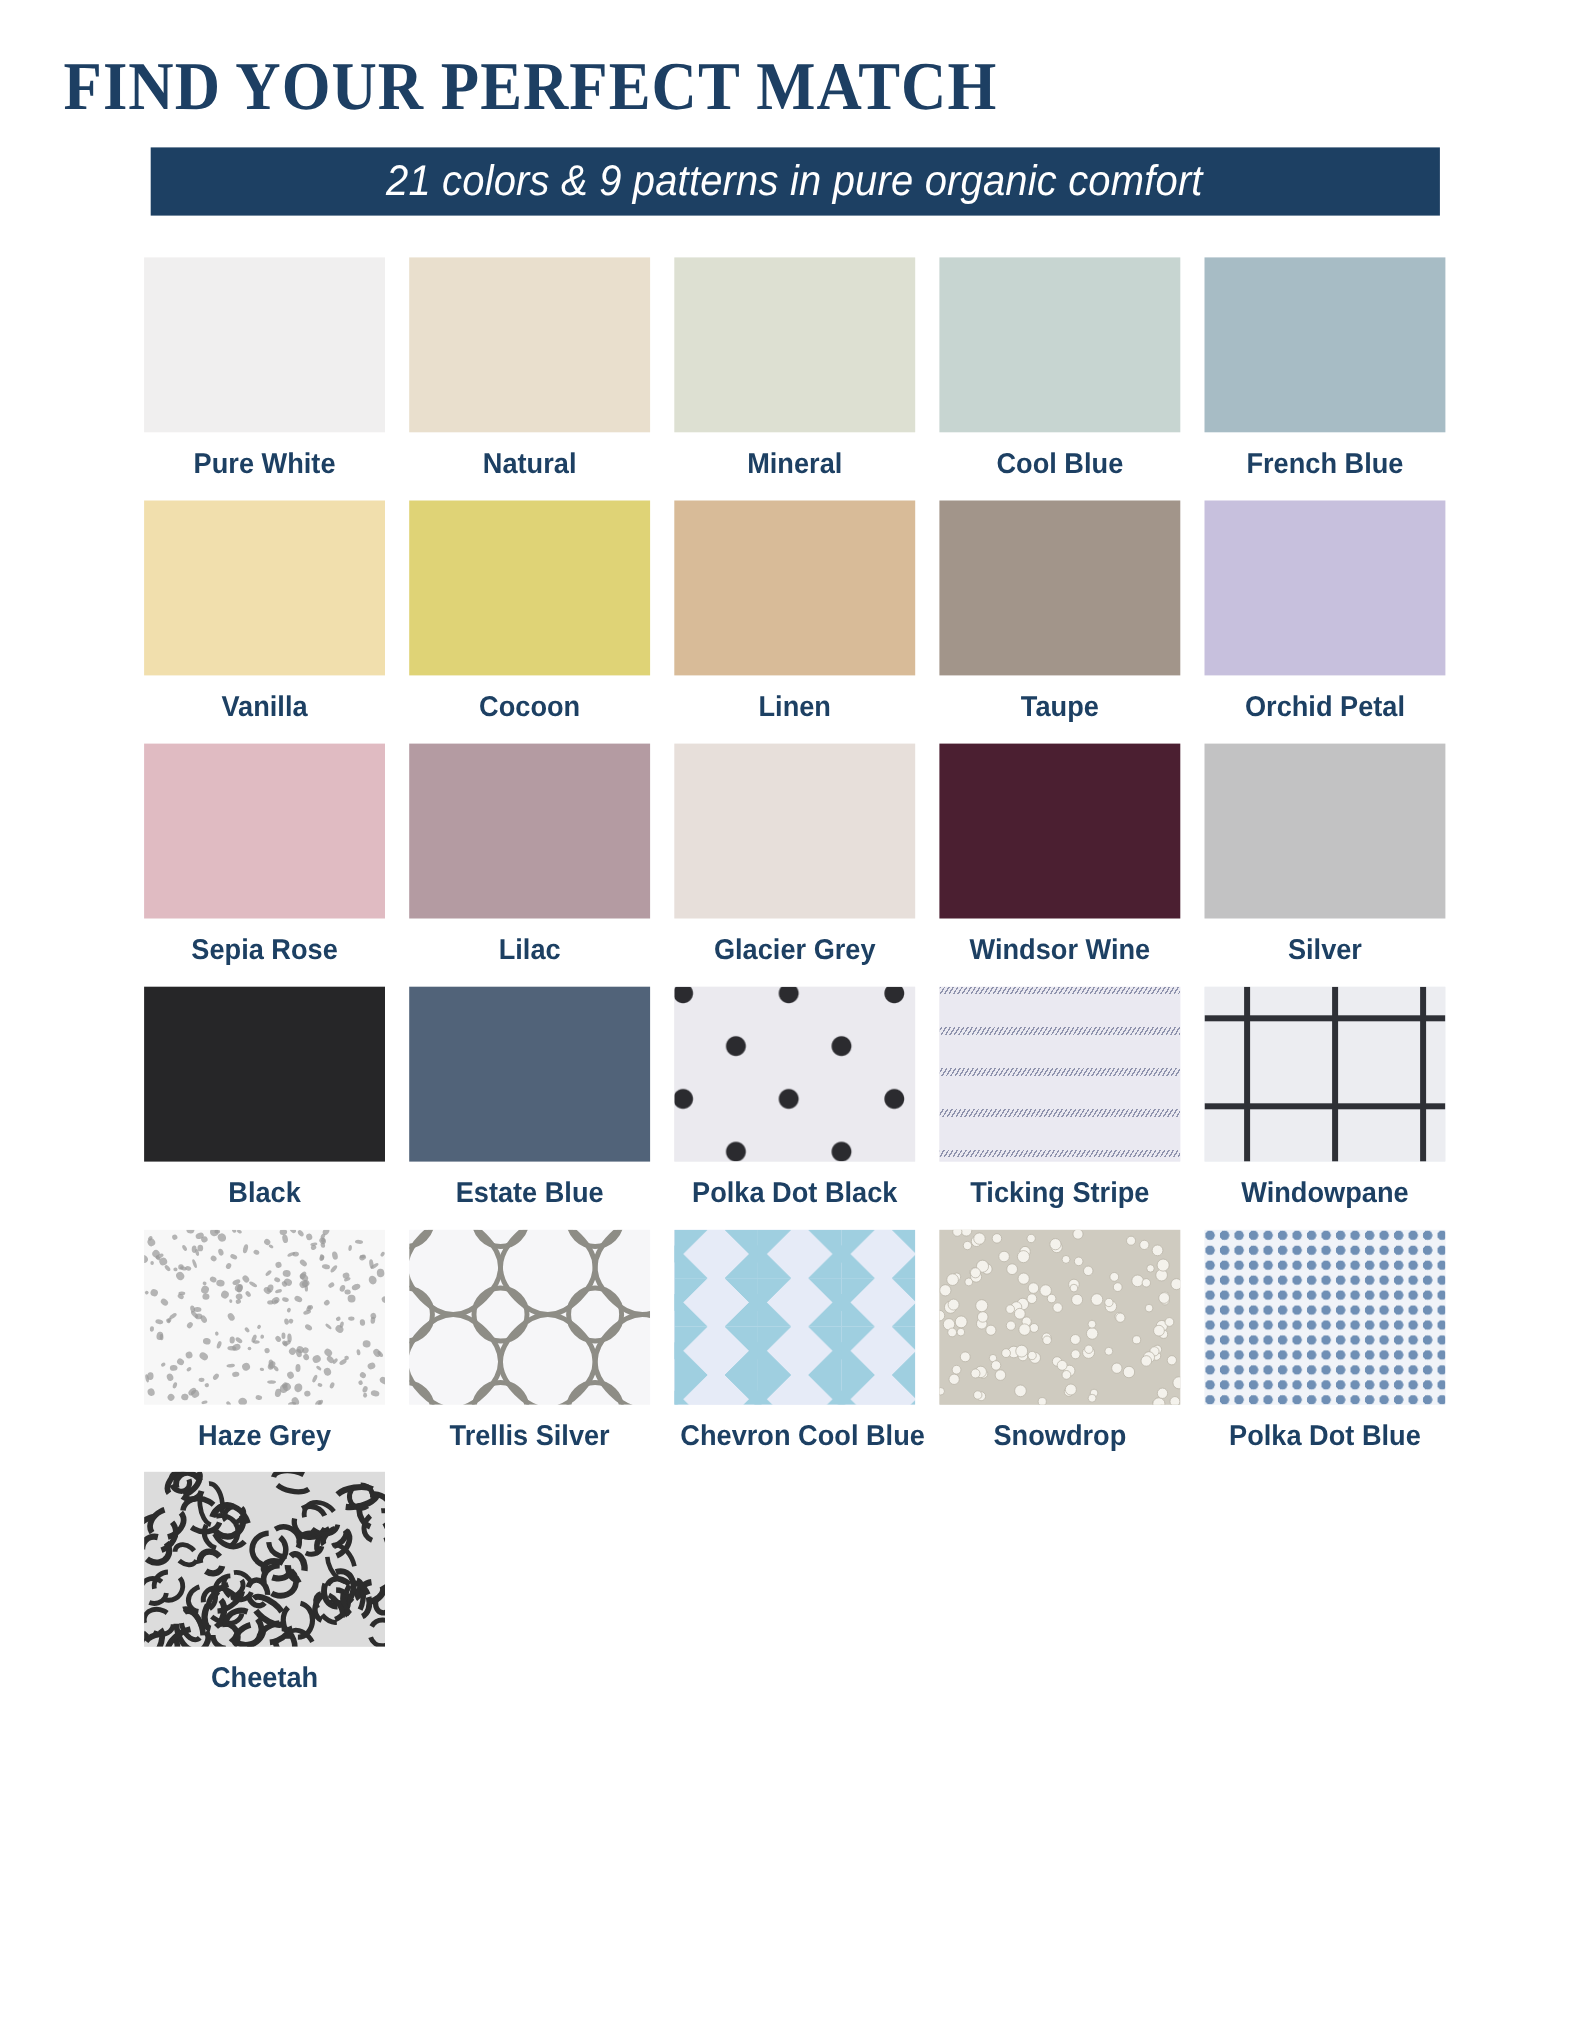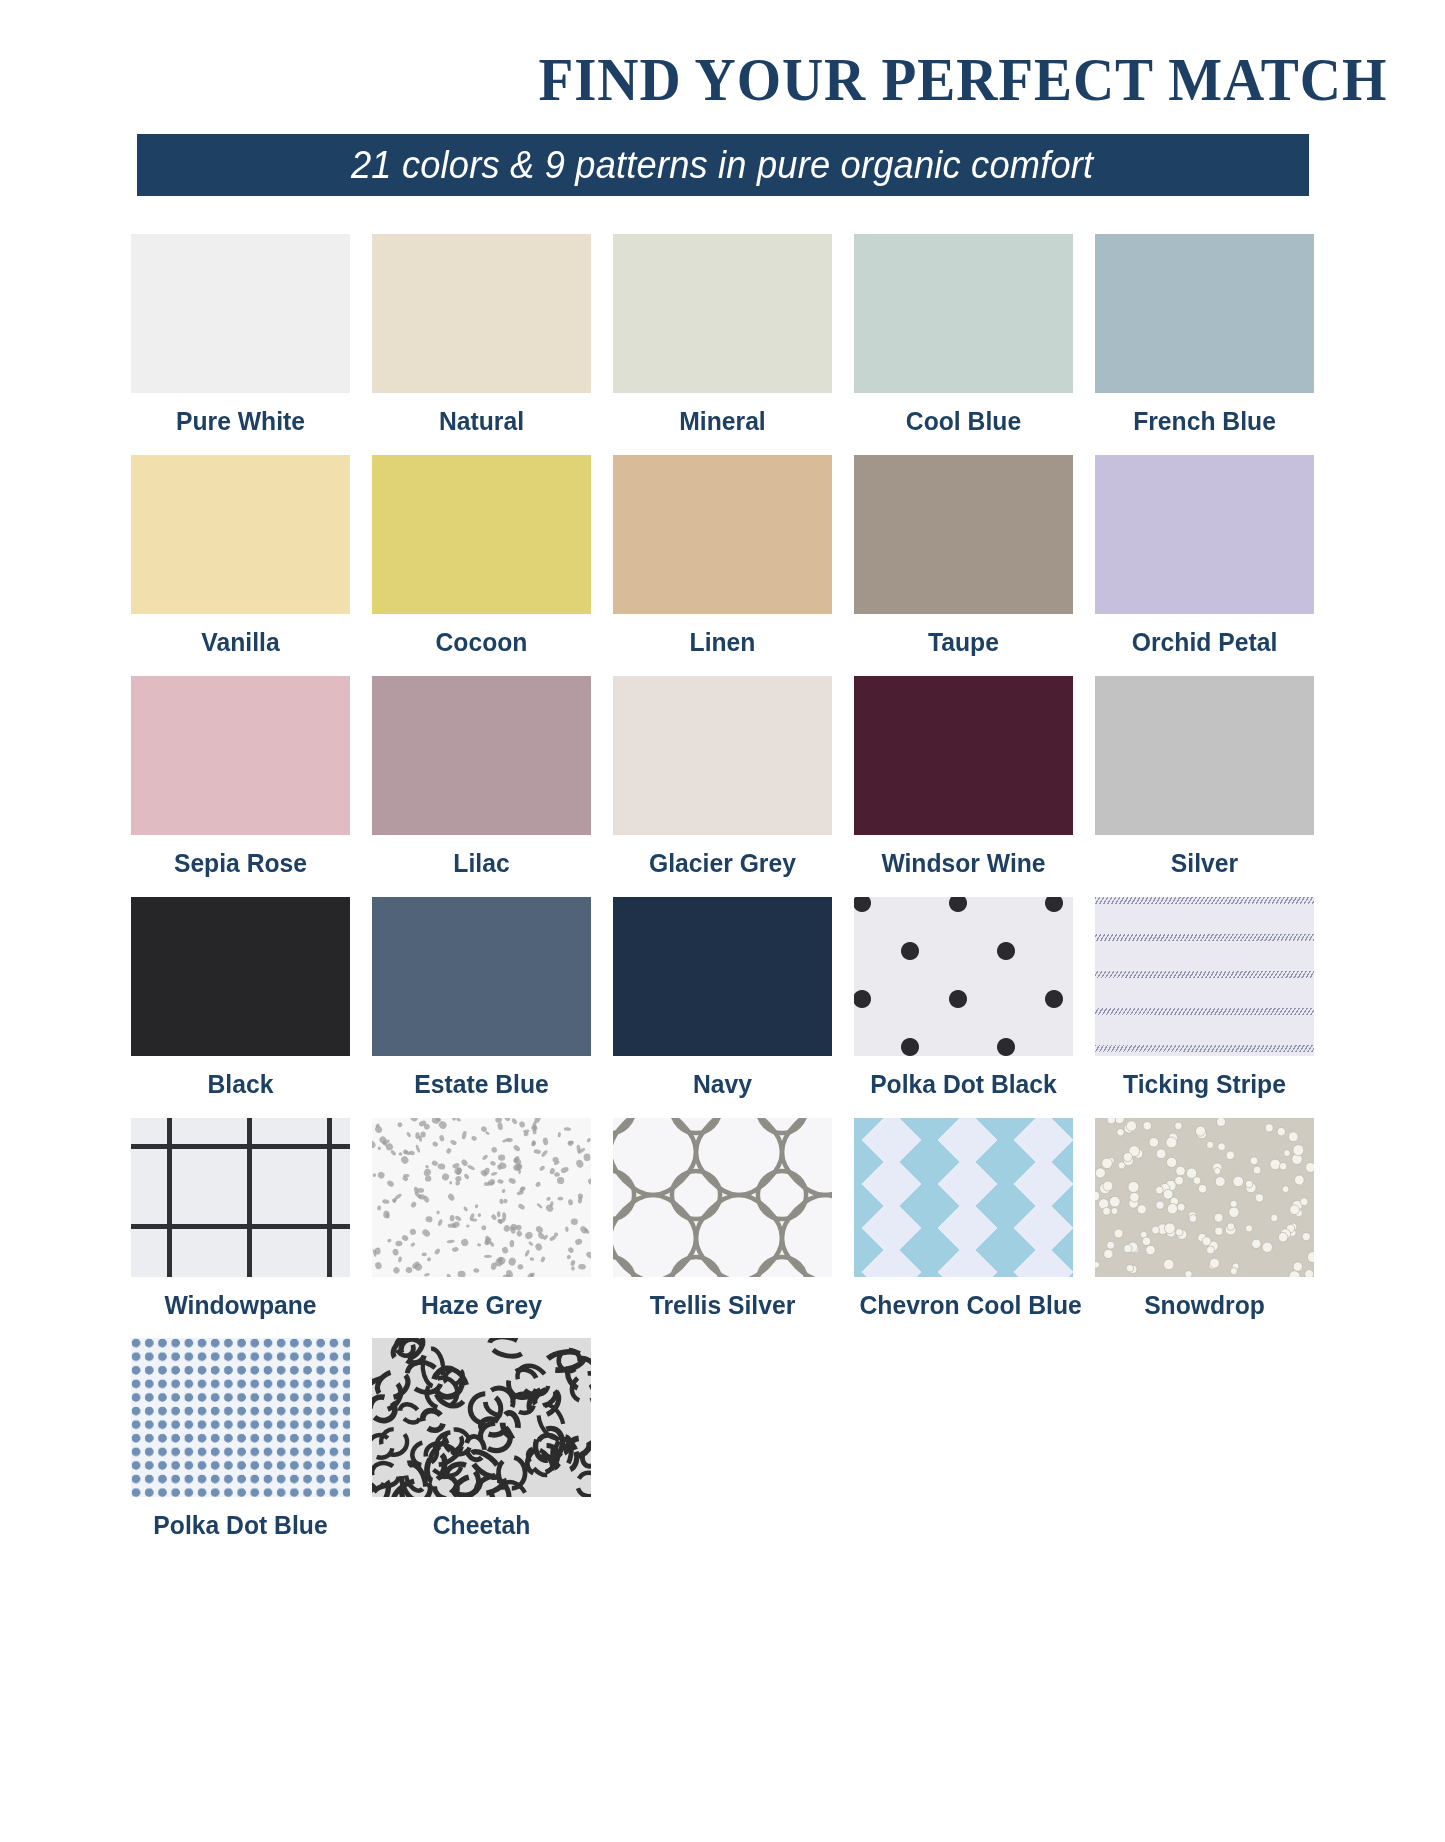--- a/index.html
+++ b/index.html
@@ -18,21 +18,21 @@
     width: 1445px;
     height: 1842px;
     position: relative;
     background: #ffffff;
     box-sizing: border-box;
   }
 
   
   .header {
     padding-top: 48px;
-    text-align: right;
+    text-align: left;
   }
   .main-title {
     font-family: "Liberation Serif", "DejaVu Serif", serif;
     font-weight: 700;
     font-size: 62px;
     line-height: 1.0;
     letter-spacing: 1px;
     color: #1d3f63;
     margin: 0 auto;
     transform: scaleX(0.92);
@@ -235,24 +235,20 @@
         <div class="swatch-chip" style="background: rgb(194, 194, 195);"></div>
         <div class="swatch-label" style="color: rgb(29, 64, 99);">Silver</div>
       </div>
       <div class="swatch-cell">
         <div class="swatch-chip" style="background: rgb(38, 38, 40);"></div>
         <div class="swatch-label" style="color: rgb(29, 64, 99);">Black</div>
       </div>
       <div class="swatch-cell">
         <div class="swatch-chip" style="background: rgb(81, 99, 121);"></div>
         <div class="swatch-label" style="color: rgb(29, 64, 99);">Estate Blue</div>
-      </div>
-      <div class="swatch-cell">
-        <div class="swatch-chip" style="background: rgb(31, 48, 73);"></div>
-        <div class="swatch-label" style="color: rgb(29, 64, 99);">Navy</div>
       </div>
       <div class="swatch-cell">
         <div class="swatch-chip" style="background: rgb(235, 234, 239);">
           <div class="pat pat-polka-black"></div>
         </div>
         <div class="swatch-label" style="color: rgb(29, 64, 99);">Polka Dot Black</div>
       </div>
       <div class="swatch-cell">
         <div class="swatch-chip" style="background: rgb(234, 233, 241);">
           <div class="pat-ticking-bg"></div>

